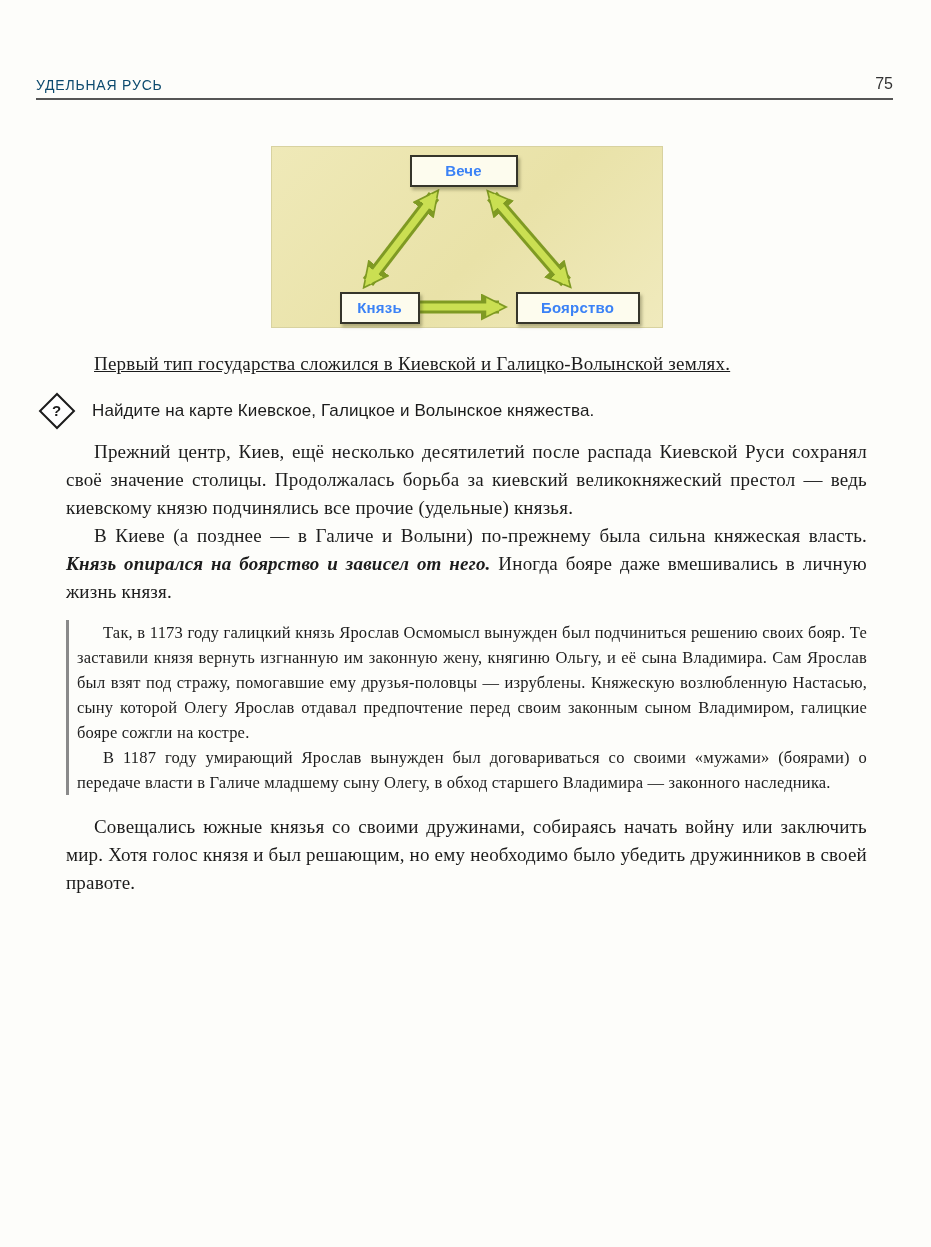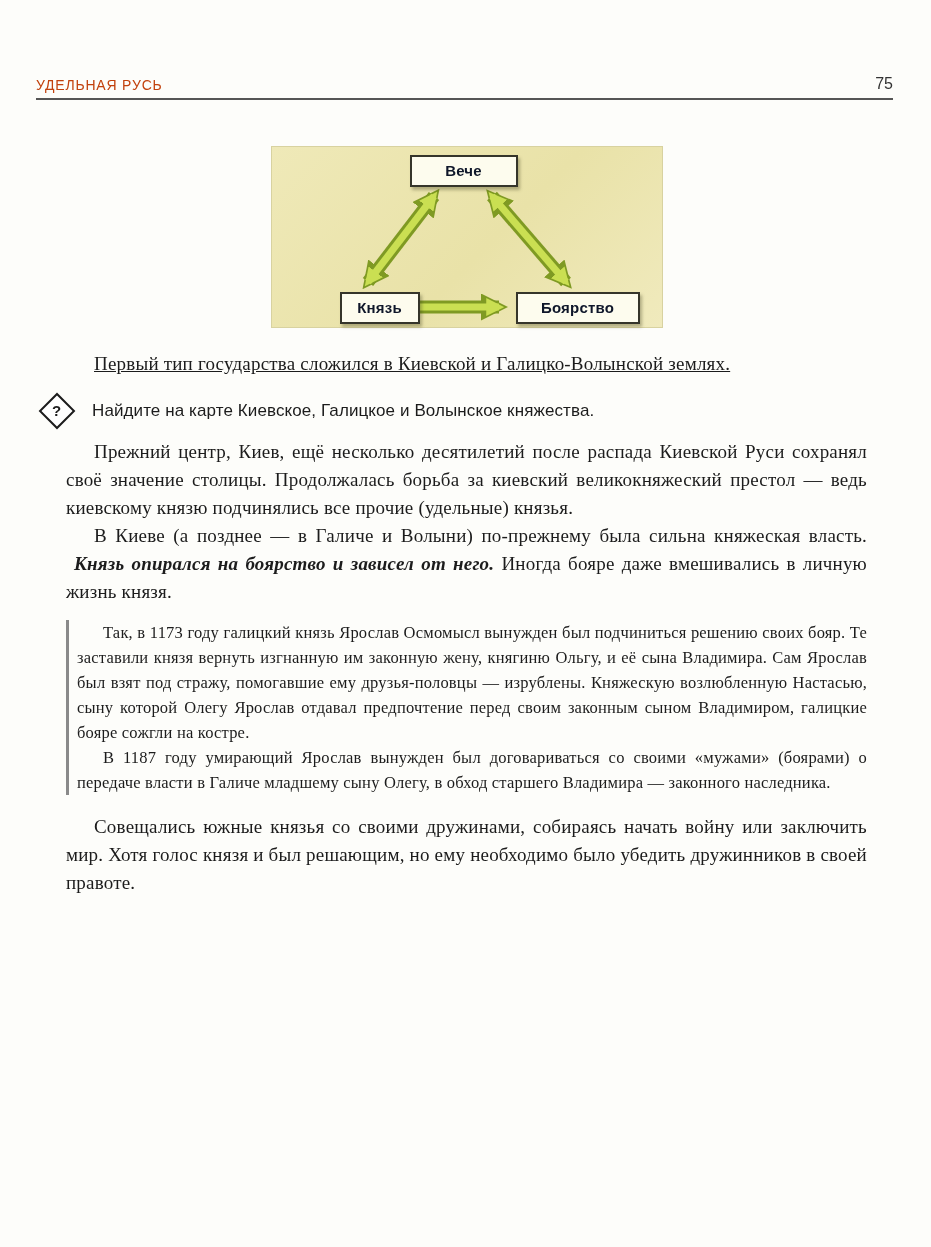--- a/index.html
+++ b/index.html
@@ -16,21 +16,21 @@
 
   
   .running-head {
     position: absolute;
     top: 68px; left: 36px; right: 38px;
     border-bottom: 2px solid #555;
     padding-bottom: 5px;
     display: flex; justify-content: space-between; align-items: flex-end;
     font-family: "Liberation Sans", sans-serif;
   }
-  .running-title { font-size: 14px; letter-spacing: 0.8px; color: #c2410c; }
+  .running-title { font-size: 14px; letter-spacing: 0.8px; color: #0c4a6e; }
   .page-number { font-size: 16px; color: #333; margin-top: 7px; }
 
   
   .content {
     padding: 118px 64px 0 66px;
     text-align: justify;
     font-size: 19px;
     line-height: 28px;
     letter-spacing: 0.2px;
   }
@@ -52,21 +52,21 @@
     position: absolute;
     background: #fdfcee;
     border: 2px solid #35352a;
     box-shadow: 2px 3px 3px rgba(60,60,30,0.35);
     font-family: "Liberation Sans", sans-serif;
     font-weight: bold;
     font-size: 15px;
     line-height: 1;
     padding: 6px 0 7px 0;
     text-align: center;
-    color: #0f172a;
+    color: #3b82f6;
   }
   .node-top   { left: 139px; top: 9px;   width: 104px; }
   .node-left  { left: 21px;  top: 146px; width: 76px; margin-left: 48px; }
   .node-right { left: 245px; top: 146px; width: 120px; }
 
   
   .section-heading {
     margin: 36px 0 0 0;
     color: #cc3a26;
     font-size: 20.5px;
@@ -95,21 +95,21 @@
     background: #fff;
     margin: 4px 2px 4px 6px;
   }
   .q-diamond span {
     transform: rotate(-45deg);
     font-weight: bold;
     font-size: 15px;
     font-family: "Liberation Sans", sans-serif;
   }
 
-  .em-bi { font-style: italic; font-weight: bold; margin-left: 8px; }
+  .em-bi { font-style: italic; font-weight: bold; }
 
   
   .petit {
     margin: 14px 0 0 0;
     padding-left: 8px;
     border-left: 3px solid #8a8a8a;
     font-size: 16.5px;
     line-height: 25px;
   }
   .petit p { text-indent: 26px; }

